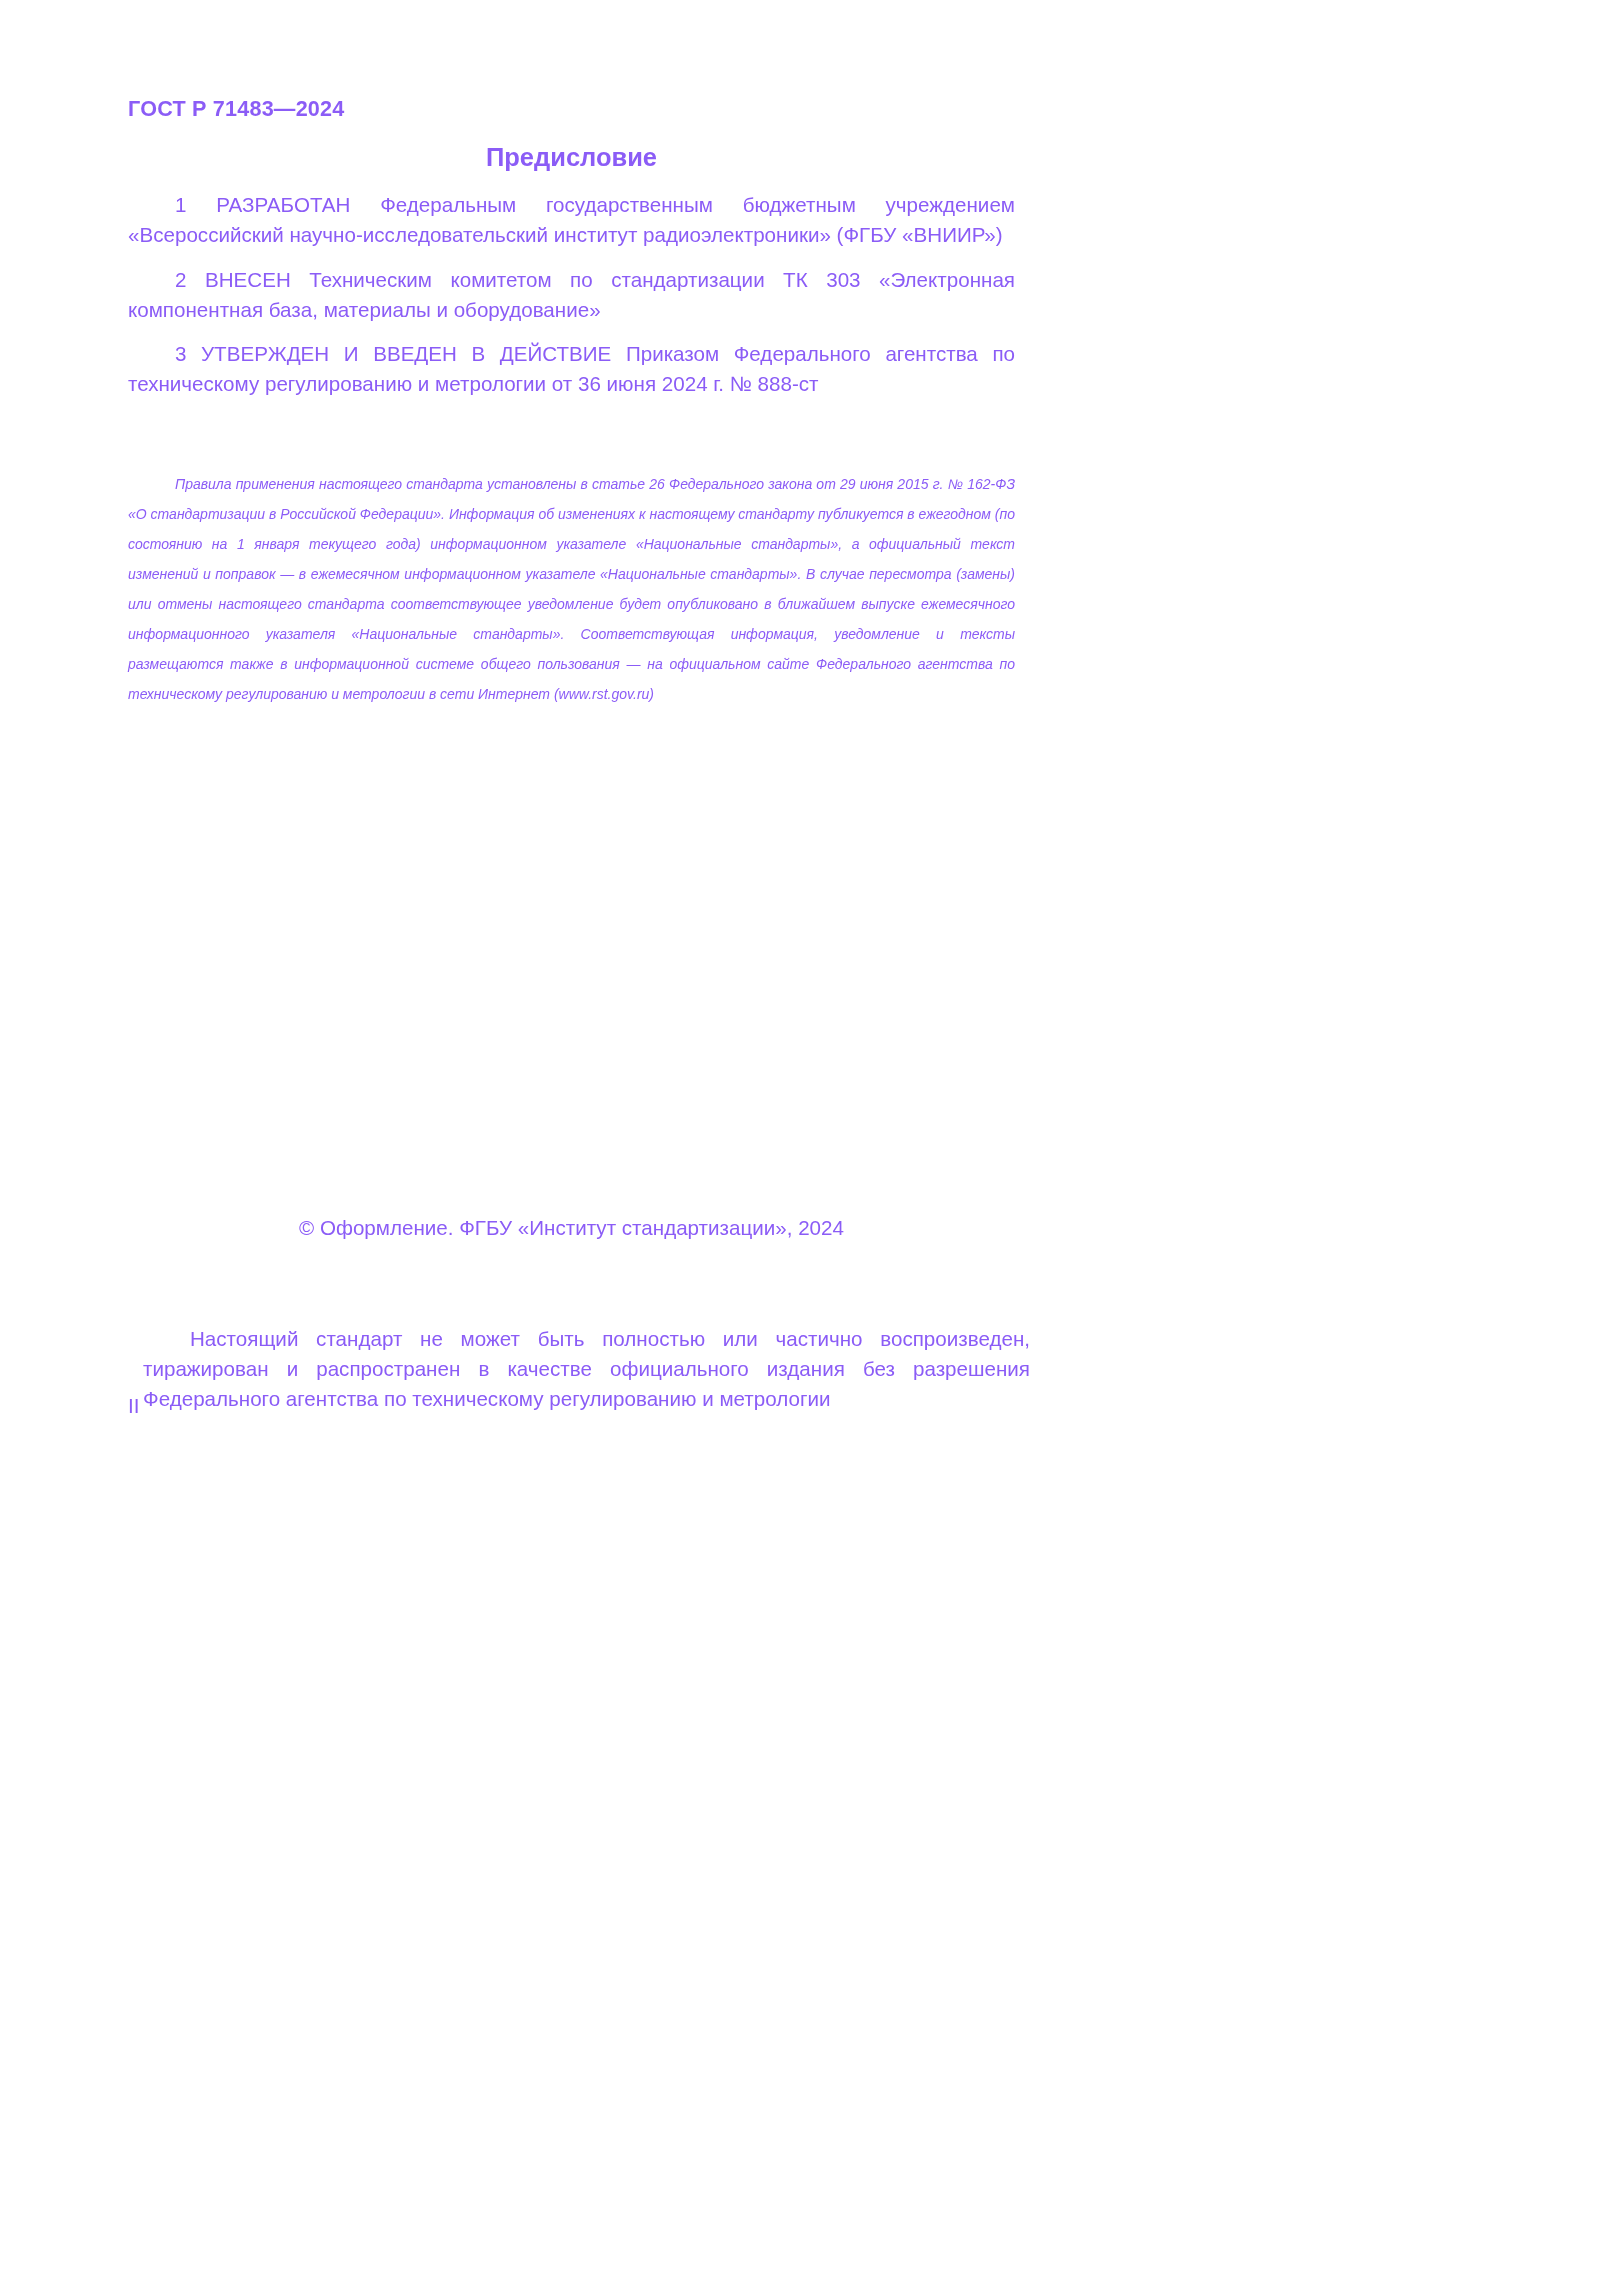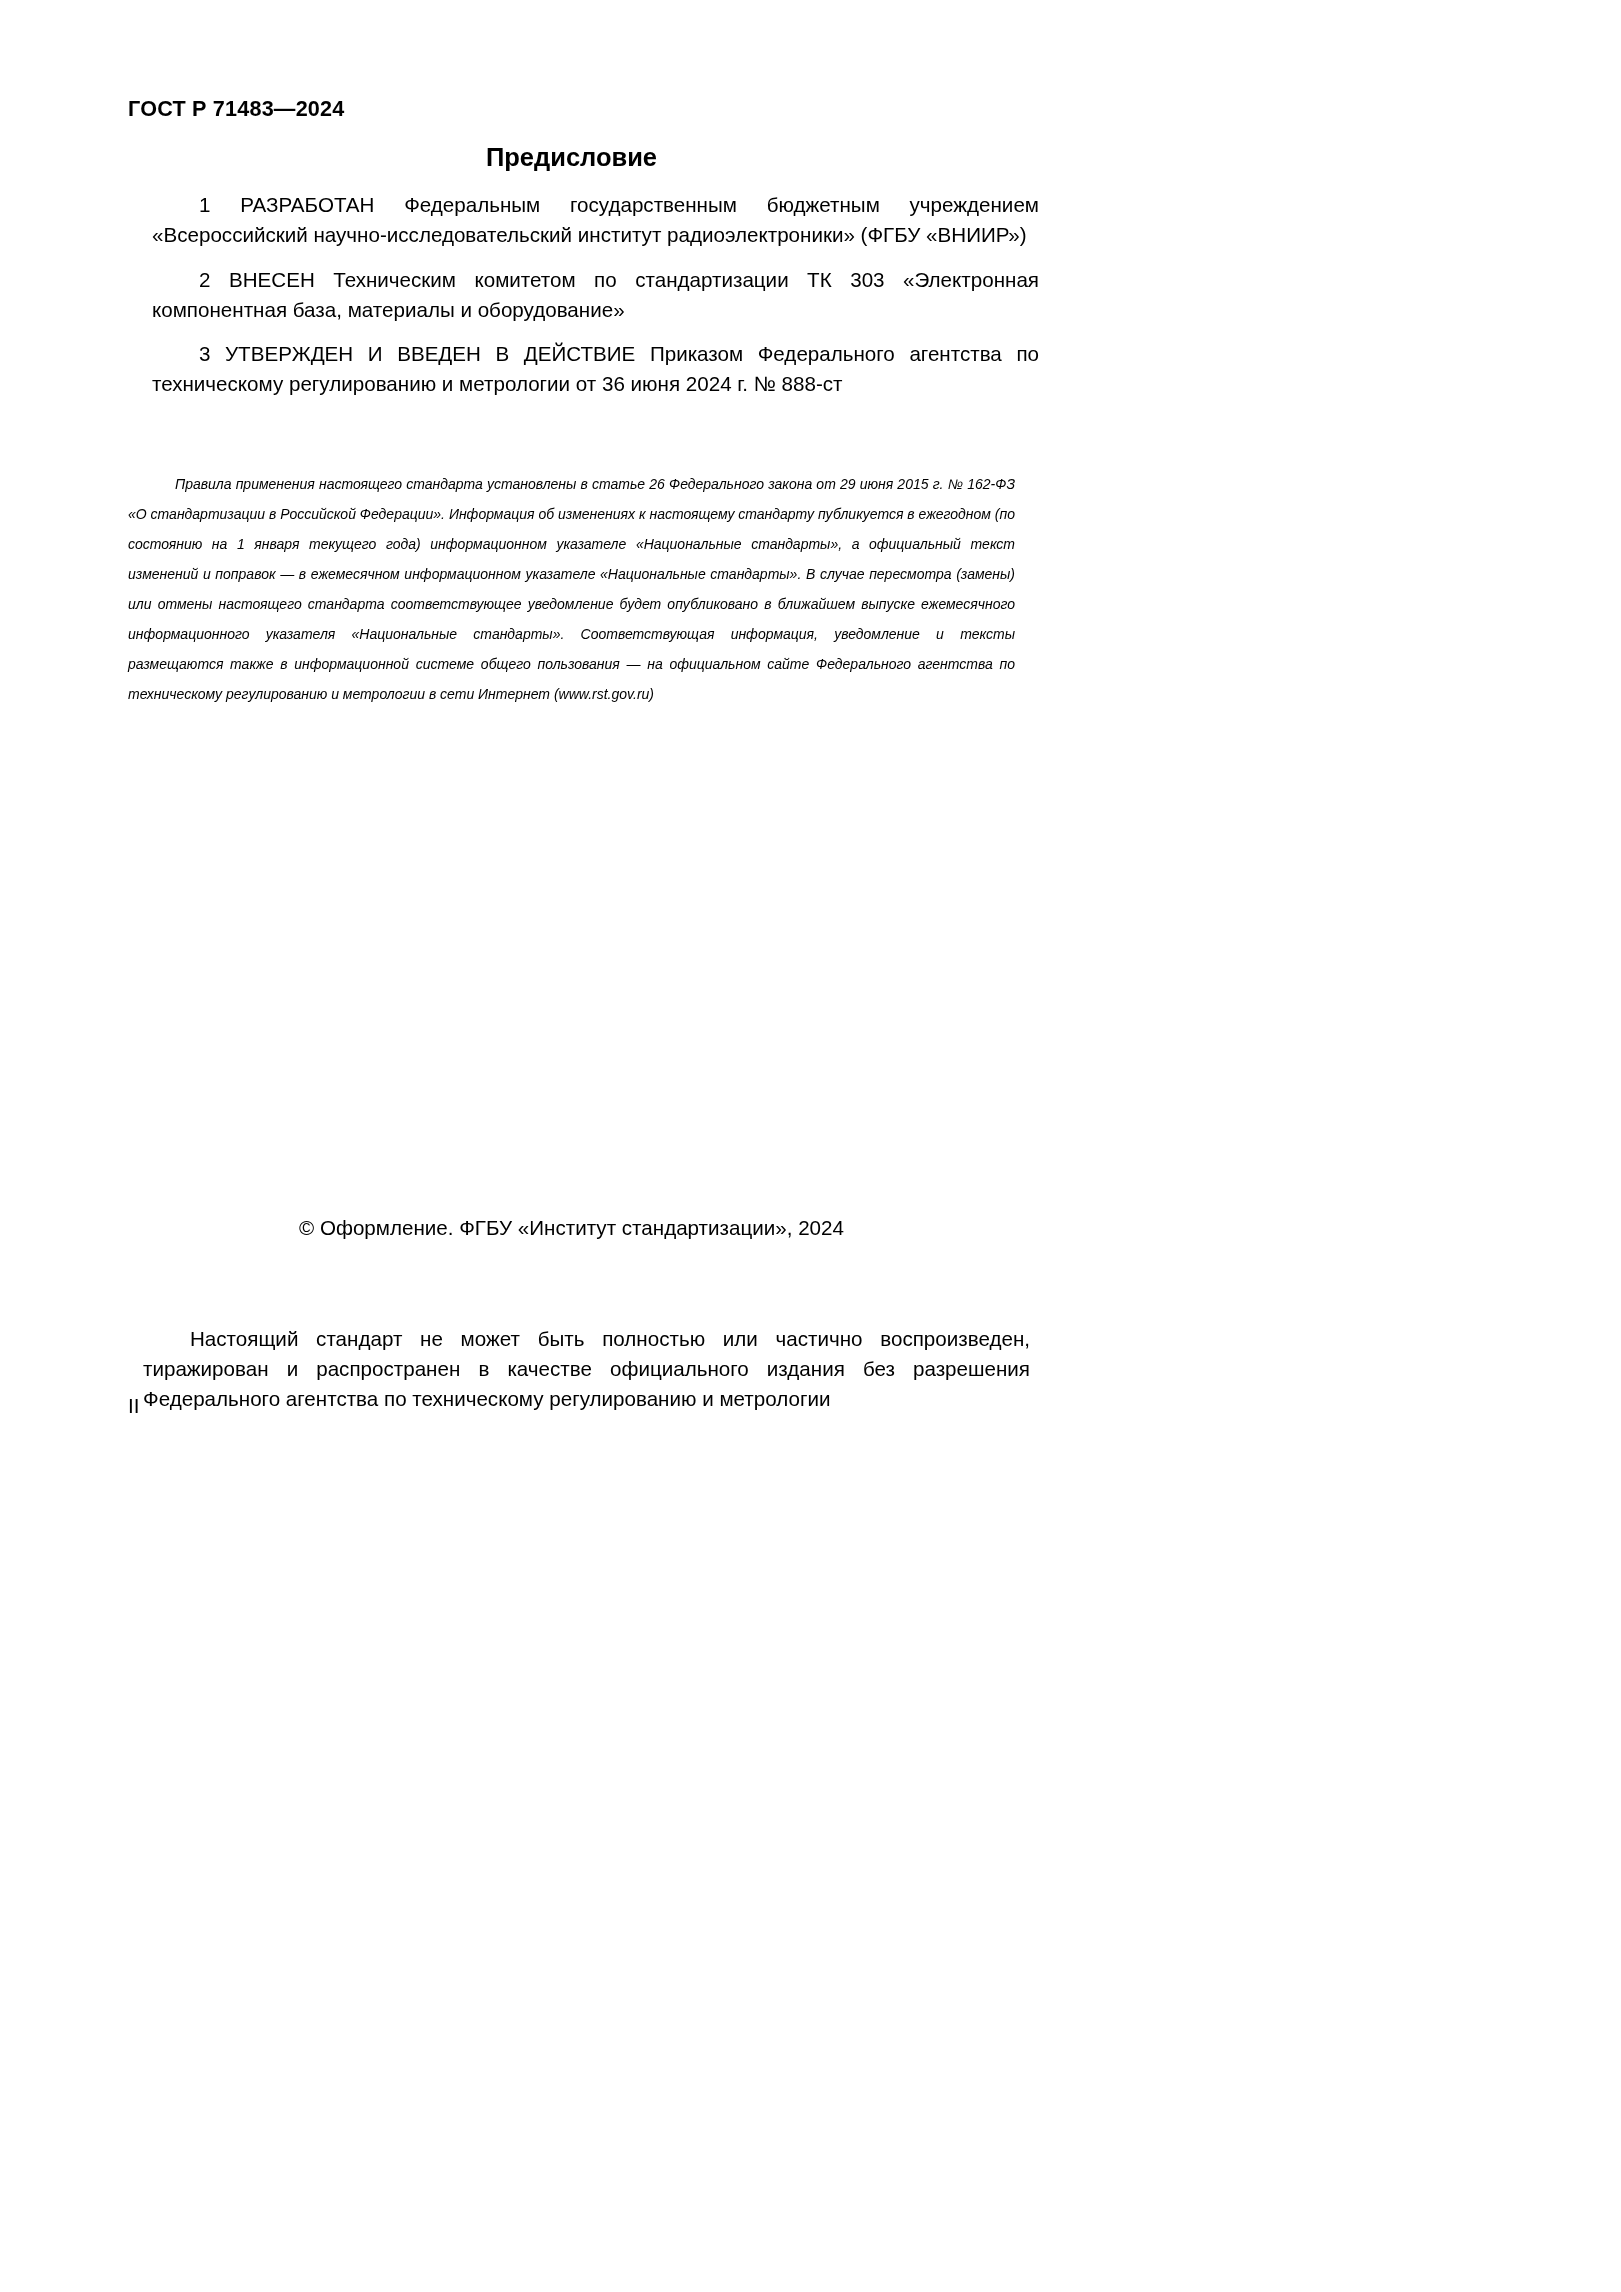--- a/index.html
+++ b/index.html
@@ -5,21 +5,21 @@
     html, body {
       margin: 0;
       padding: 0;
       background: #e9e9e9;
     }
     .page {
       position: relative;
       width: 1621px;
       height: 2293px;
       background: #ffffff;
-      color: #000000;
+      color: #8b5cf6;
       font-family: "Liberation Sans", sans-serif;
       overflow: hidden;
       margin: 0 auto;
     }
     .content-col {
       position: absolute;
       left: 128px;
       width: 887px;
     }
     .doc-code {
@@ -30,21 +30,20 @@
     }
     .title {
       top: 143px;
       margin: 0;
       text-align: center;
       font-size: 25.5px;
       font-weight: bold;
     }
     .clauses {
       top: 190px;
-      margin-left: 24px;
     }
     .clauses p {
       margin: 0 0 14.7px 0;
       font-size: 20.6px;
       line-height: 30px;
       text-align: justify;
       text-indent: 47px;
     }
     .rules-note {
       top: 469px;

